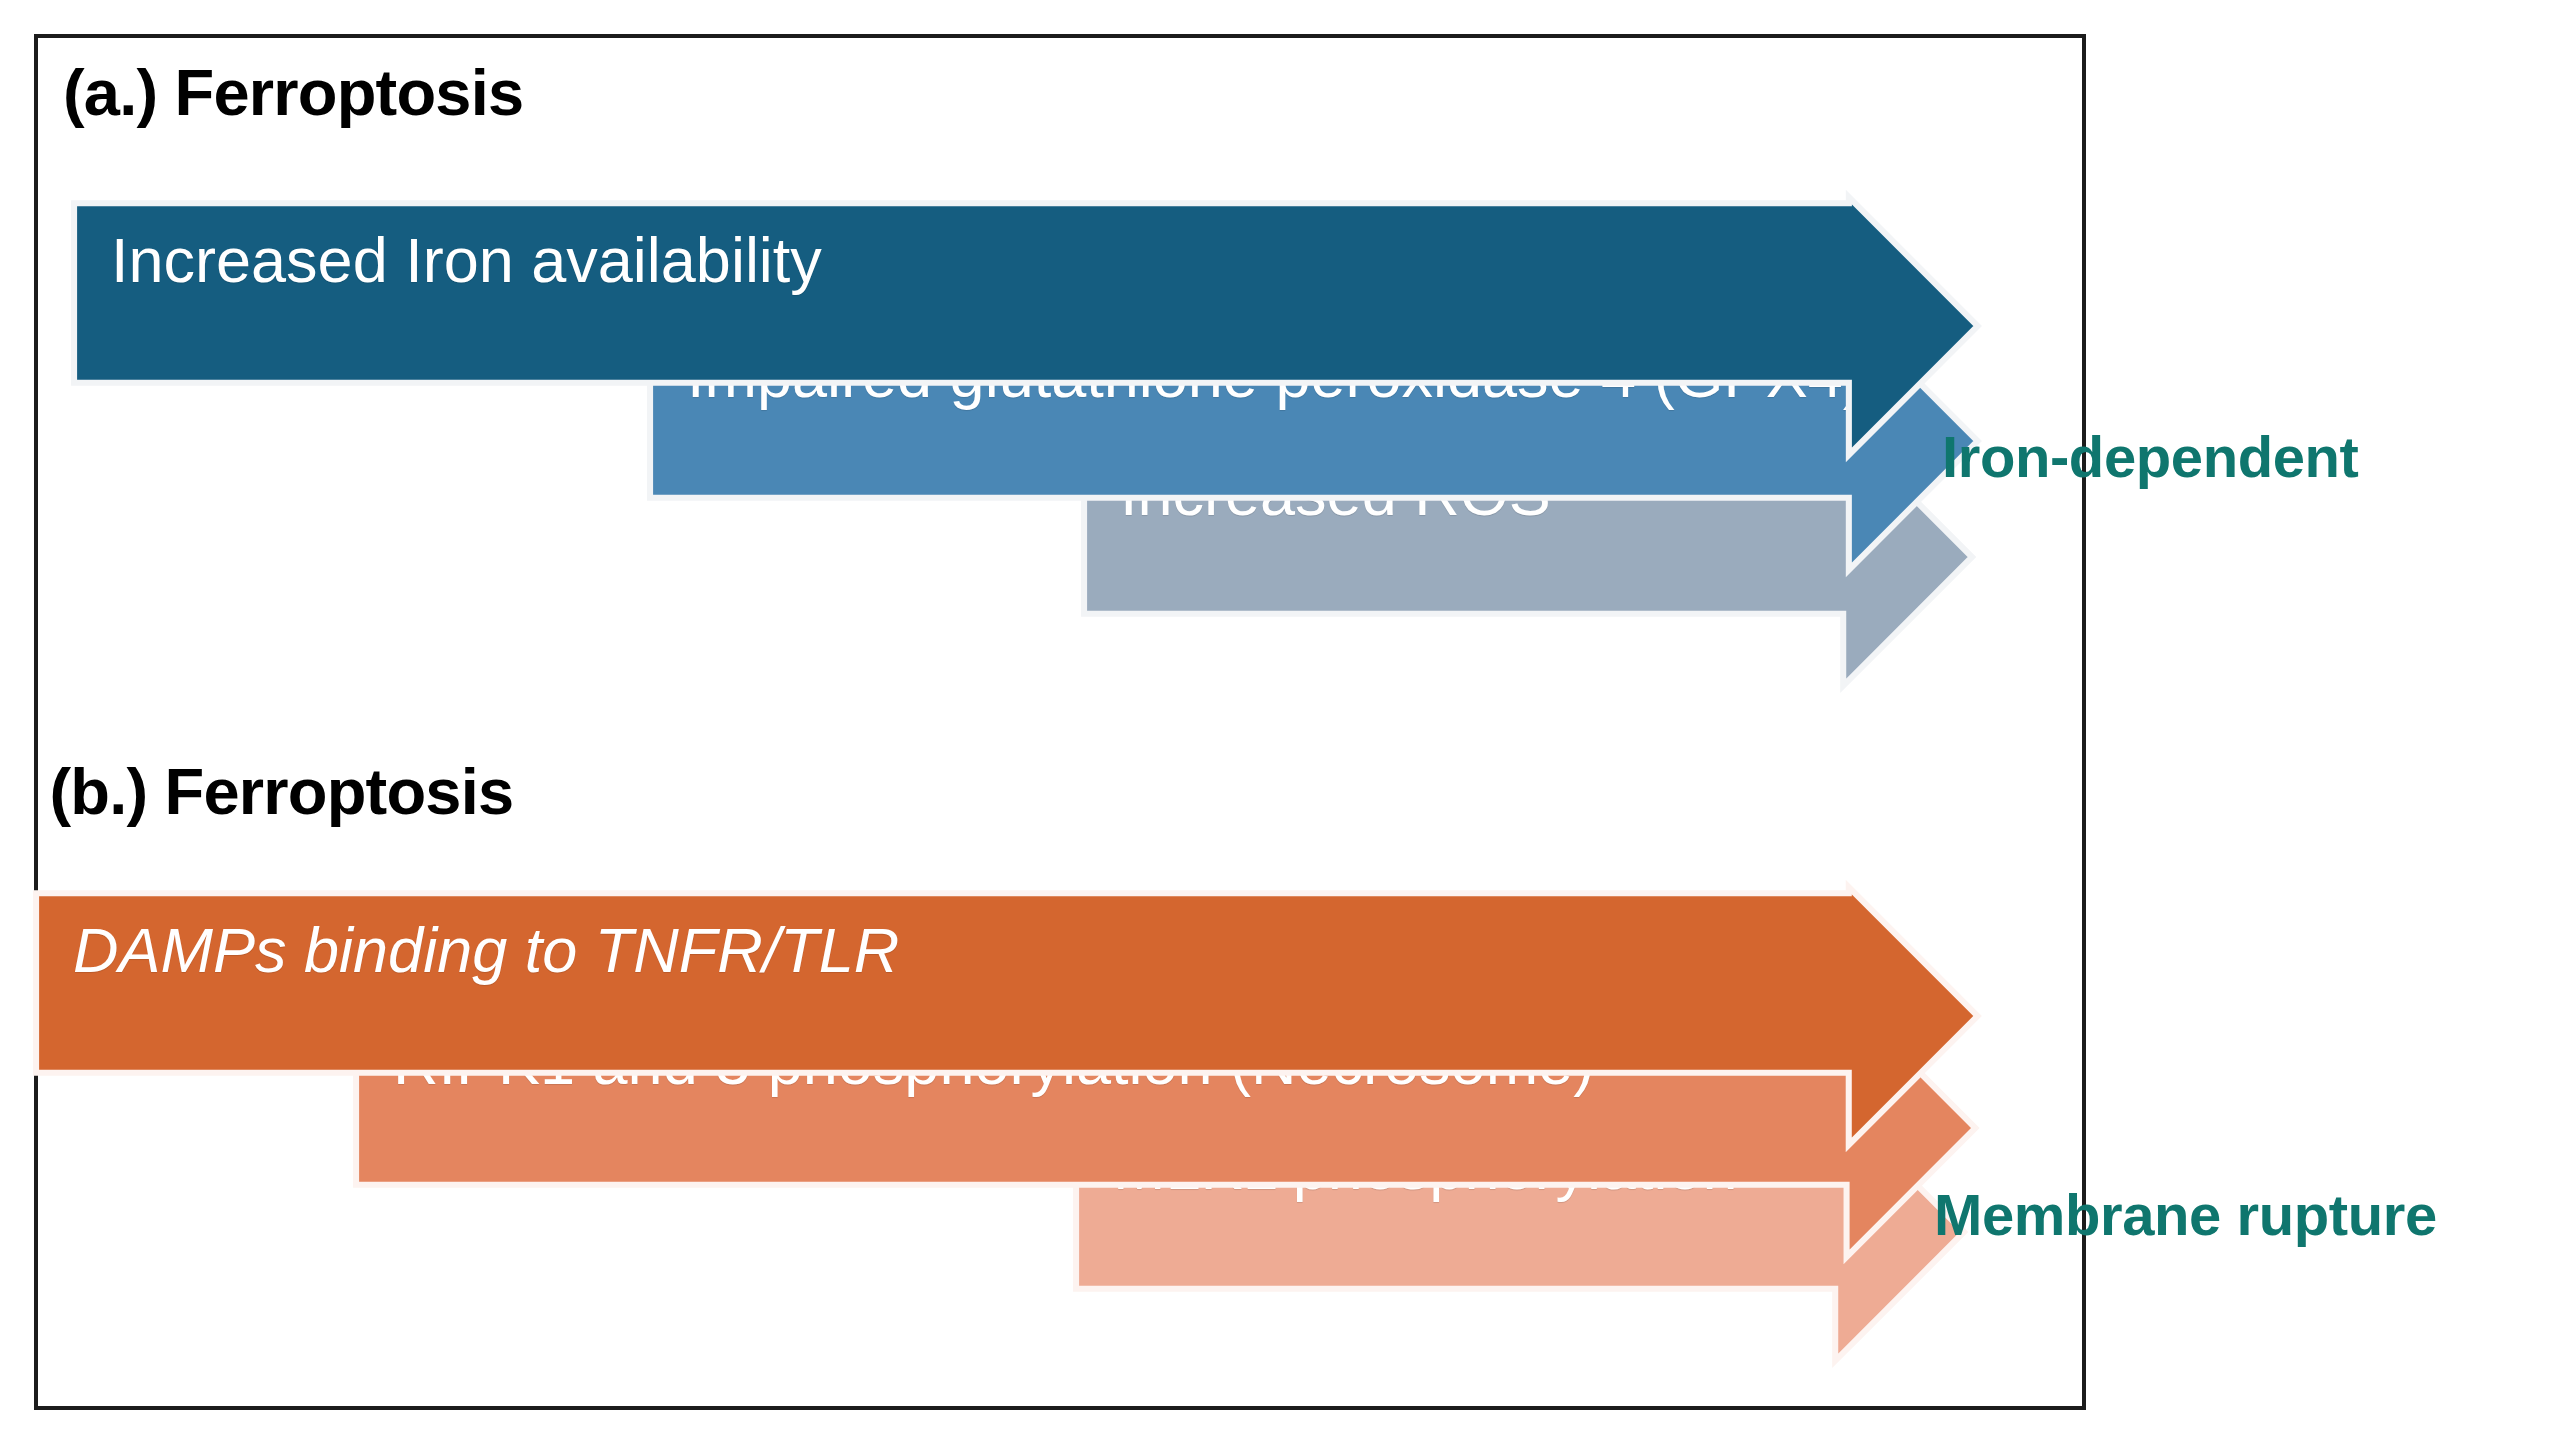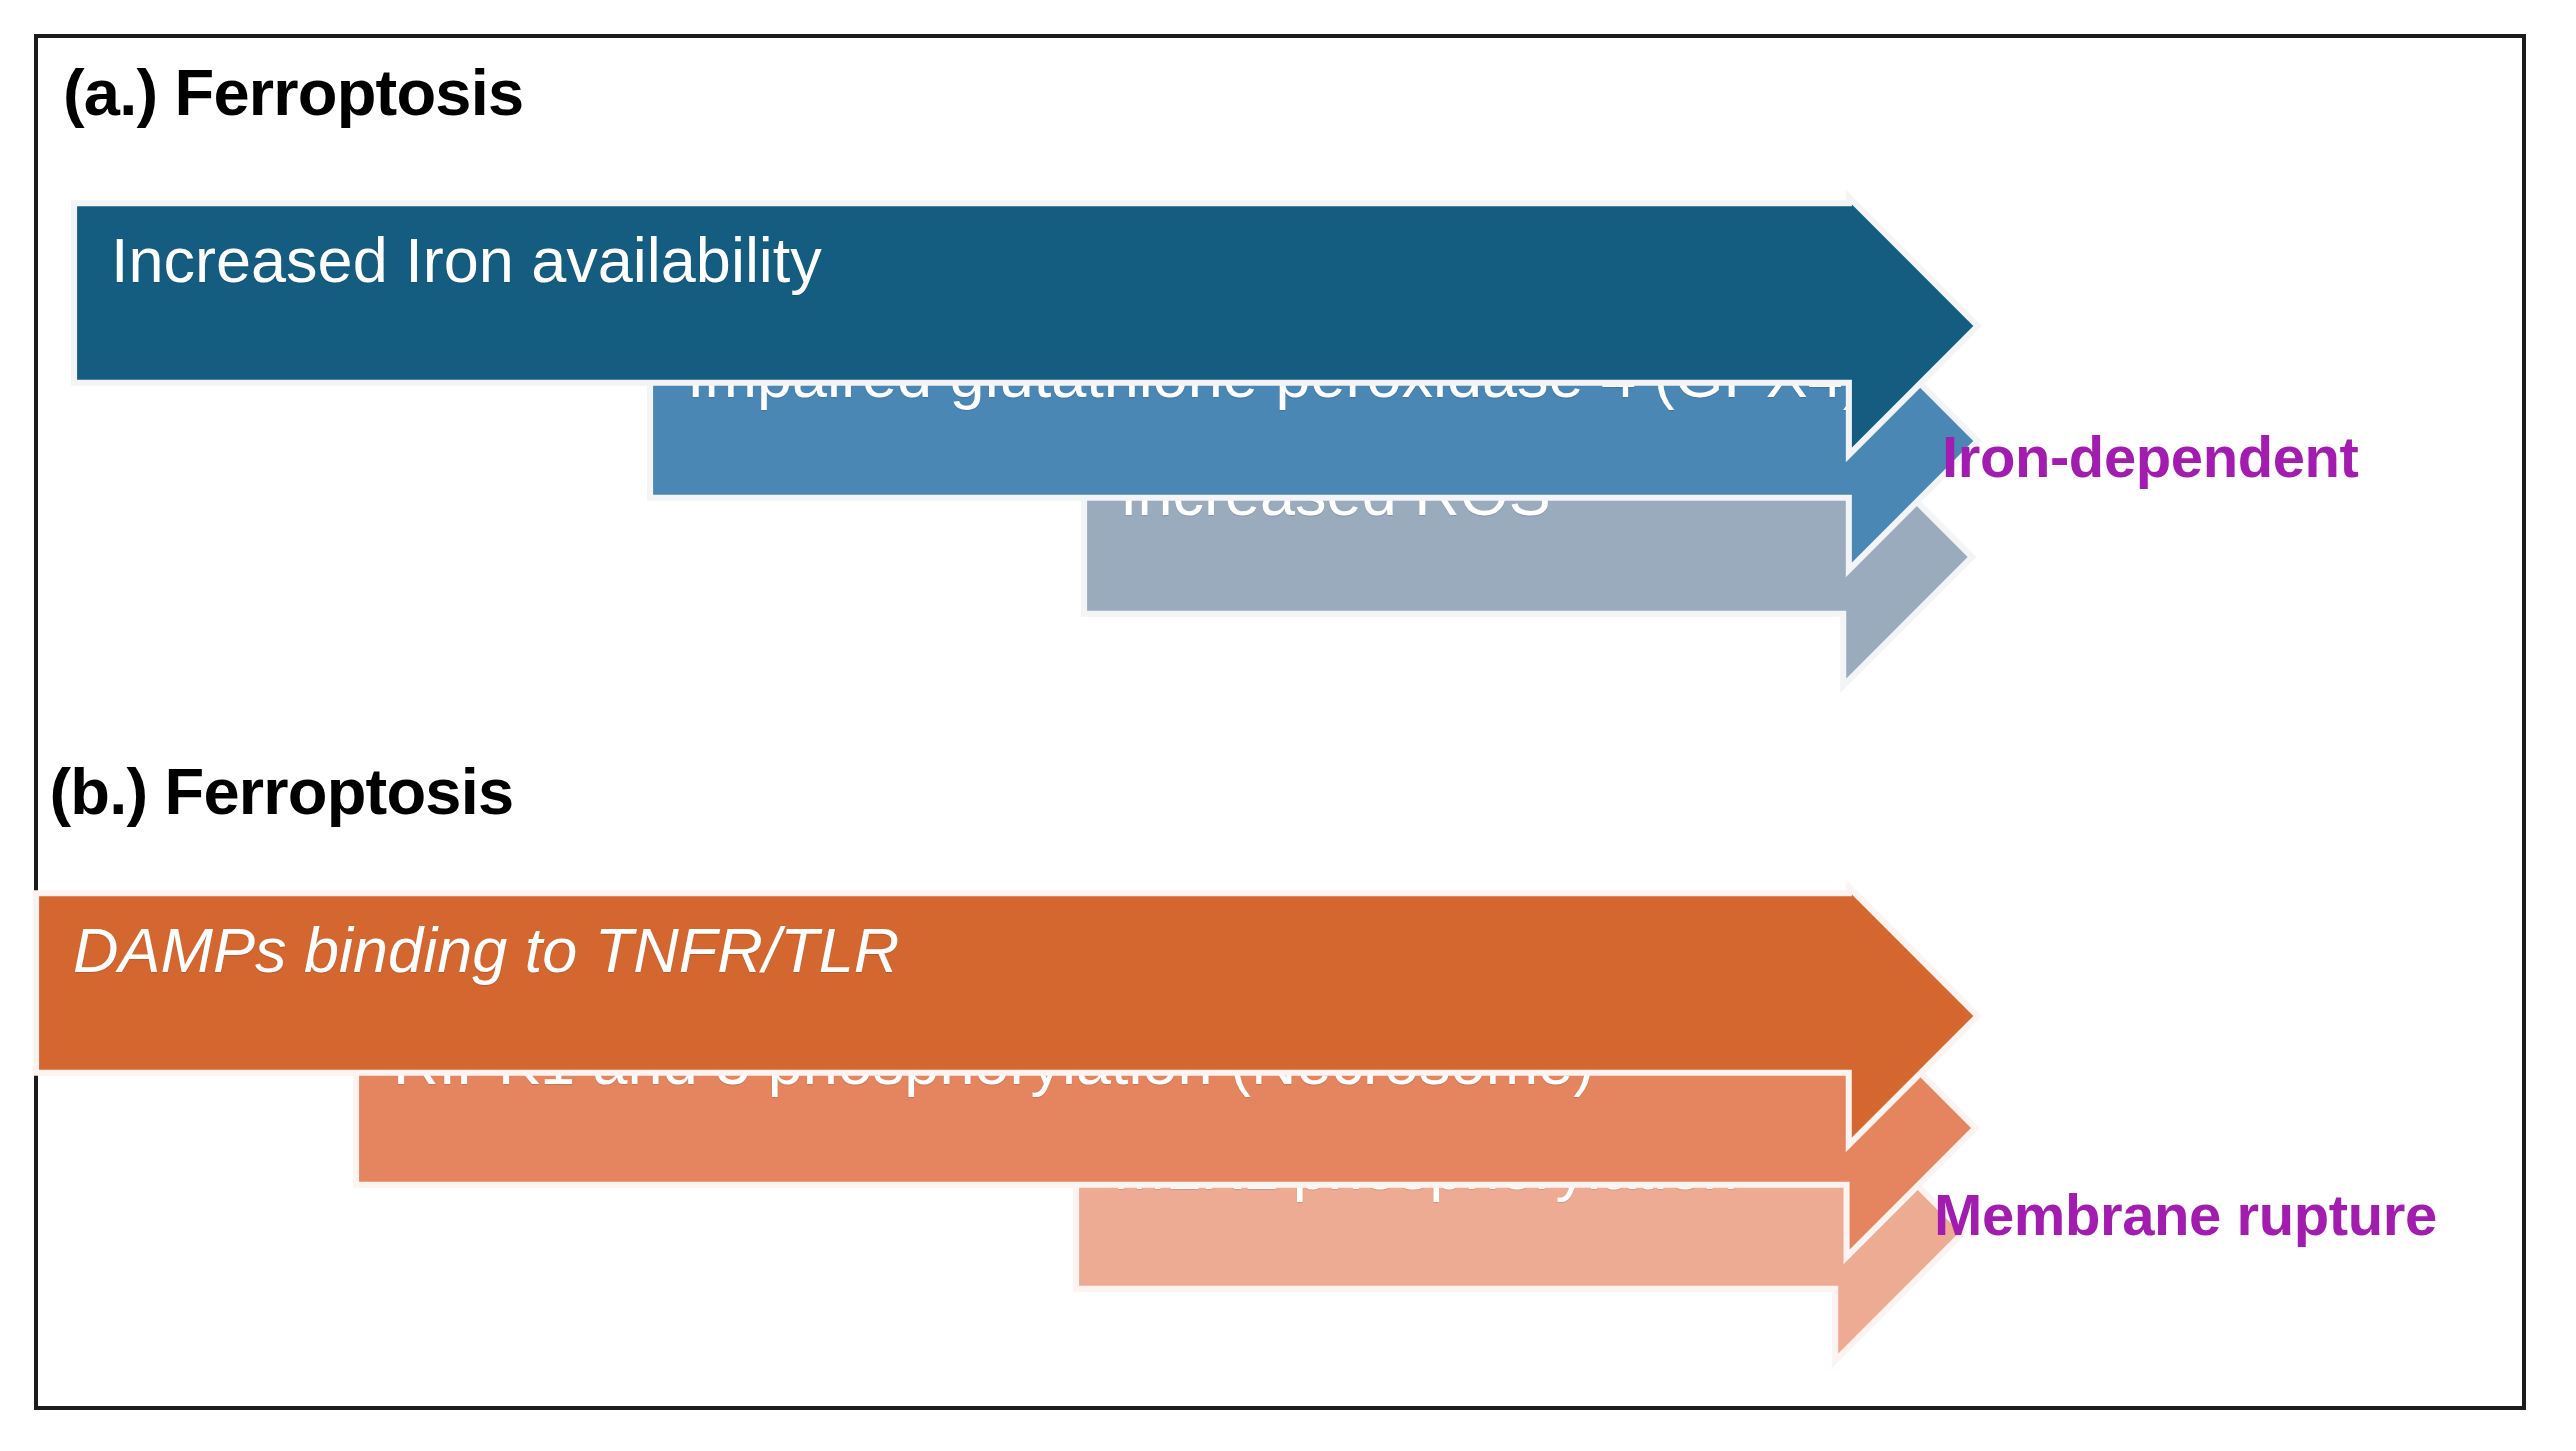--- a/index.html
+++ b/index.html
@@ -11,21 +11,21 @@
     width: 2576px;
     height: 1451px;
     font-family: "Liberation Sans", sans-serif;
     overflow: hidden;
   }
 
   #figure {
     position: absolute;
     left: 34px;
     top: 34px;
-    width: 2492px;
+    width: 2052px;
     height: 1376px;
     background: #ffffff;
     border: 4.5px solid #1c1c1c;
     box-sizing: border-box;
   }
 
   .panel {
     position: absolute;
     left: 0;
     width: 100%;
@@ -58,21 +58,21 @@
     font-weight: 400;
     white-space: nowrap;
     line-height: 1;
     text-shadow: 0 0.8px 0.8px rgba(0,0,0,0.12);
   }
 
   .outcome-label {
     position: absolute;
     font-size: 58px;
     font-weight: bold;
-    color: #a21caf;
+    color: #0f766e;
     line-height: 1.16;
     white-space: nowrap;
     letter-spacing: -0.4px;
   }
 </style>
 </head>
 <body>
 
 <div id="figure">
 

